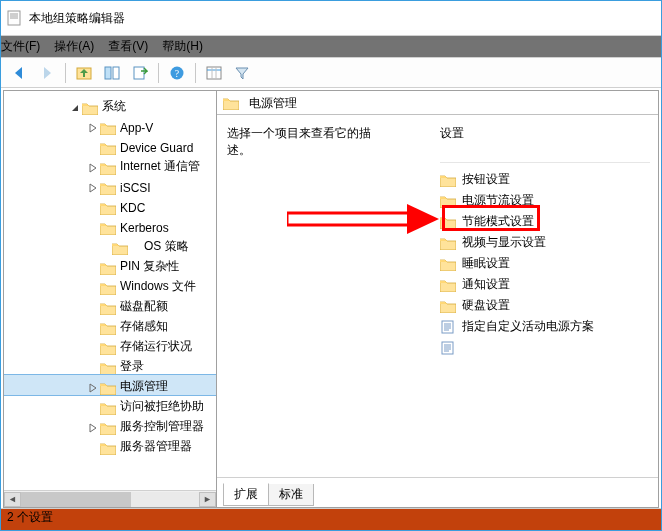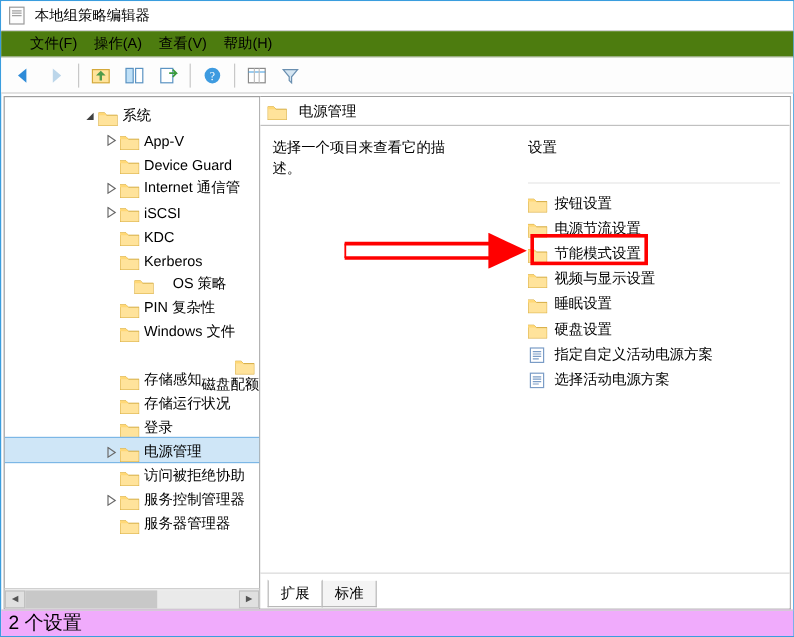--- a/index.html
+++ b/index.html
@@ -1,23 +1,23 @@
 <!DOCTYPE html>
 <html><head>
 <meta charset="utf-8">
 <style>
   * { box-sizing: border-box; }
   html, body { margin:0; padding:0; font-family: "Microsoft YaHei", "Segoe UI", sans-serif; font-size:12px; color:#000; background:#fff; }
   .window { width:662px; height:531px; border:1px solid #3a9dde; position:relative; display:flex; flex-direction:column; background:#fff; }
   
-  .titlebar { height:25px; background:#fff; display:flex; align-items:center; padding-left:6px; border-bottom:1px solid #d0d0d0; }
+  .titlebar { height:35px; background:#fff; display:flex; align-items:center; padding-left:6px; border-bottom:1px solid #d0d0d0; }
   .titlebar .app-icon { width:16px; height:16px; margin-right:6px; }
   .titlebar .title { font-size:12px; }
   
-  .menubar { height:22px; display:flex; align-items:center; padding-left:24px; gap:14px; border-bottom:1px solid #d0d0d0; background:#4d7c0f;}
+  .menubar { height:22px; display:flex; align-items:center; padding-left:0; gap:14px; border-bottom:1px solid #d0d0d0; background:#737373;}
   .menubar div { font-size:12px; }
   
   .toolbar { height:30px; display:flex; align-items:center; padding-left:6px; gap:4px; border-bottom:1px solid #d0d0d0; background:#fdfdfd;}
   .tb-btn { width:24px; height:24px; display:flex; align-items:center; justify-content:center; border:1px solid transparent; }
   .tb-sep { width:1px; height:20px; background:#c8c8c8; margin:0 2px; }
   
   .body { flex:1; display:flex; min-height:0; }
   .tree-pane { width:214px; border-right:1px solid #a0a0a0; display:flex; flex-direction:column; min-height:0; border-top:1px solid #a0a0a0; margin:2px 0 0 2px; border-left:1px solid #a0a0a0; border-bottom:1px solid #a0a0a0;}
   .tree { flex:1; overflow:hidden; padding-top:4px; position:relative;}
   .tree-item { display:flex; align-items:flex-end; height:20px; white-space:nowrap; }
@@ -43,21 +43,21 @@
   .list-item { display:flex; align-items:center; height:21px; gap:6px; }
   .list-item .li-icon { width:16px; height:14px; flex-shrink:0;}
   
   .annot { position:absolute; pointer-events:none; }
   .red-rect { position:absolute; border:3px solid #ff0000; }
   
   .tabs { height:30px; display:flex; align-items:flex-end; padding-left:6px; background:#fff; border-top:1px solid #d0d0d0;}
   .tab { padding:2px 10px; border:1px solid #b8b8b8; border-top:none; font-size:12px; background:#f4f4f4; margin-right:-1px; position:relative; top:-1px;}
   .tab.active { background:#fff; border-top:1px solid #fff; }
   
-  .statusbar { height:22px; border-top:1px solid #d0d0d0; display:flex; align-items:flex-start; padding-left:6px; font-size:16px; background:#f0abfc;}
+  .statusbar { height:22px; border-top:1px solid #d0d0d0; display:flex; align-items:flex-start; padding-left:6px; font-size:12px; background:#c2410c;}
   
   .doc-icon { display:inline-block; width:14px; height:14px; }
 </style>
 </head>
 <body>
 
 <svg width="0" height="0" style="position:absolute">
   <defs>
     <g id="folderGlyph">
       <path d="M0 3 L5 3 L7 5 L16 5 L16 14 L0 14 Z" fill="#ffe39b" stroke="#d4a93b" stroke-width="0.8"></path>
@@ -223,21 +223,21 @@
             </svg>
             <span class="label">PIN 复杂性</span>
           </div>
           <div class="tree-item" style="padding-left: 82px;">
             <span class="caret none"><svg width="10" height="10"></svg></span>
             <svg class="folder-icon" viewBox="0 0 16 14">
               <use href="#folderGlyph"></use>
             </svg>
             <span class="label">Windows 文件</span>
           </div>
-          <div class="tree-item" style="padding-left: 82px; flex-direction: column;">
+          <div class="tree-item" style="padding-left: 82px;">
             <span class="caret none"><svg width="10" height="10"></svg></span>
             <svg class="folder-icon" viewBox="0 0 16 14">
               <use href="#folderGlyph"></use>
             </svg>
             <span class="label">磁盘配额</span>
           </div>
           <div class="tree-item" style="padding-left: 82px;">
             <span class="caret none"><svg width="10" height="10"></svg></span>
             <svg class="folder-icon" viewBox="0 0 16 14">
               <use href="#folderGlyph"></use>
@@ -342,33 +342,38 @@
                 <div class="list-item">
                   <svg class="li-icon" viewBox="0 0 16 14">
                     <use href="#folderGlyph"></use>
                   </svg>
                   <span>睡眠设置</span>
                 </div>
                 <div class="list-item">
                   <svg class="li-icon" viewBox="0 0 16 14">
                     <use href="#folderGlyph"></use>
                   </svg>
+                  <span>通知设置</span>
+                </div>
+                <div class="list-item">
+                  <svg class="li-icon" viewBox="0 0 16 14">
+                    <use href="#folderGlyph"></use>
+                  </svg>
                   <span>硬盘设置</span>
                 </div>
                 <div class="list-item">
                   <svg class="li-icon doc-icon" viewBox="0 0 14 14">
                     <use href="#docGlyph"></use>
                   </svg>
                   <span>指定自定义活动电源方案</span>
                 </div>
                 <div class="list-item">
                   <svg class="li-icon doc-icon" viewBox="0 0 14 14">
                     <use href="#docGlyph"></use>
                   </svg>
-                  <span>选择活动电源方案</span>
                 </div>
               </div>
           </div>
         </div>
 
         <svg class="annot" style="left:70px; top:113px;" width="155" height="30">
           <line x1="0" y1="9" x2="122" y2="9" stroke="#ff0000" stroke-width="3"></line>
           <line x1="0" y1="21" x2="122" y2="21" stroke="#ff0000" stroke-width="3"></line>
           <line x1="0" y1="9" x2="0" y2="21" stroke="#ff0000" stroke-width="3"></line>
           <polygon points="120,0 152,15 120,30" fill="#ff0000"></polygon>

